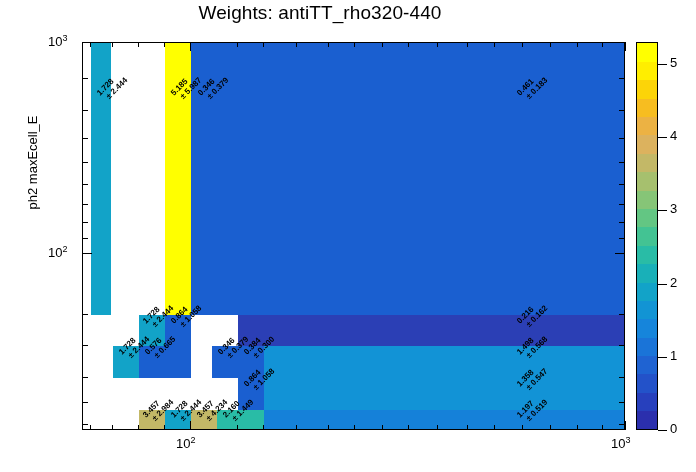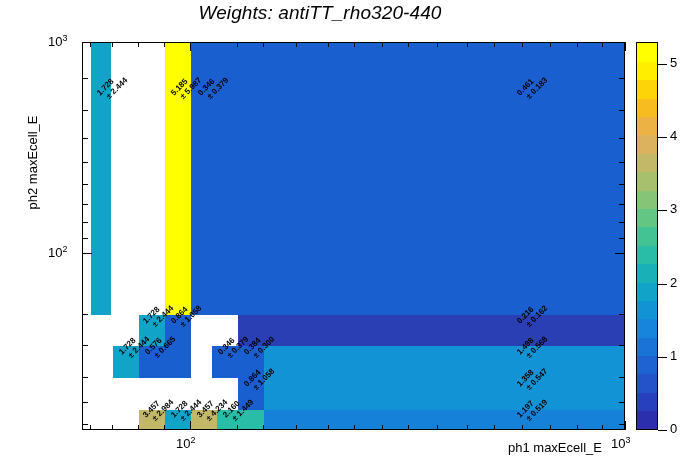--- a/index.html
+++ b/index.html
@@ -2,21 +2,21 @@
 <html><head>
 <meta charset="utf-8">
 <style>
   html,body{margin:0;padding:0;background:#ffffff;}
   body{width:696px;height:472px;font-family:"Liberation Sans",sans-serif;overflow:hidden;}
   #root{position:relative;width:696px;height:472px;background:#fff;}
 
   
   .title{
     position:absolute;left:0;top:2px;width:640px;text-align:center;
-    font-size:19px;color:#000;letter-spacing:.1px;font-style:italic;
+    font-size:19px;color:#000;letter-spacing:.1px;
   }
 
   
   .ytitle{
     position:absolute;left:-38px;top:155px;width:140px;text-align:center;
     font-size:13px;color:#000;transform:rotate(-90deg);transform-origin:center center;
   }
   .xtitle{
     position:absolute;left:508px;top:440px;font-size:13px;color:#000;
   }
@@ -52,21 +52,20 @@
   .plabel{position:absolute;left:670px;font-size:13px;color:#000;}
 </style>
 </head>
 <body>
 
 <div id="root">
 
   <div class="title">Weights: antiTT_rho320-440</div>
 
   <div class="ytitle">ph2 maxEcell_E</div>
-  <div class="xtitle">ph1 maxEcell_E</div>
 
   <div class="frame" id="frame">
       <div class="cell" style="left: 8px; top: 0px; width: 20px; height: 272px; background: rgb(18, 163, 200);"></div>
       <div class="cell" style="left: 82px; top: 0px; width: 26px; height: 278px; background: rgb(255, 255, 0);"></div>
       <div class="cell" style="left: 108px; top: 0px; width: 435px; height: 272px; background: rgb(26, 95, 208);"></div>
       <div class="cell" style="left: 56px; top: 272px; width: 26px; height: 31px; background: rgb(18, 163, 200);"></div>
       <div class="cell" style="left: 82px; top: 272px; width: 26px; height: 31px; background: rgb(26, 95, 208);"></div>
       <div class="cell" style="left: 155px; top: 272px; width: 388px; height: 31px; background: rgb(43, 63, 181);"></div>
       <div class="cell" style="left: 30px; top: 303px; width: 26px; height: 32px; background: rgb(18, 163, 200);"></div>
       <div class="cell" style="left: 56px; top: 303px; width: 52px; height: 32px; background: rgb(26, 95, 208);"></div>

